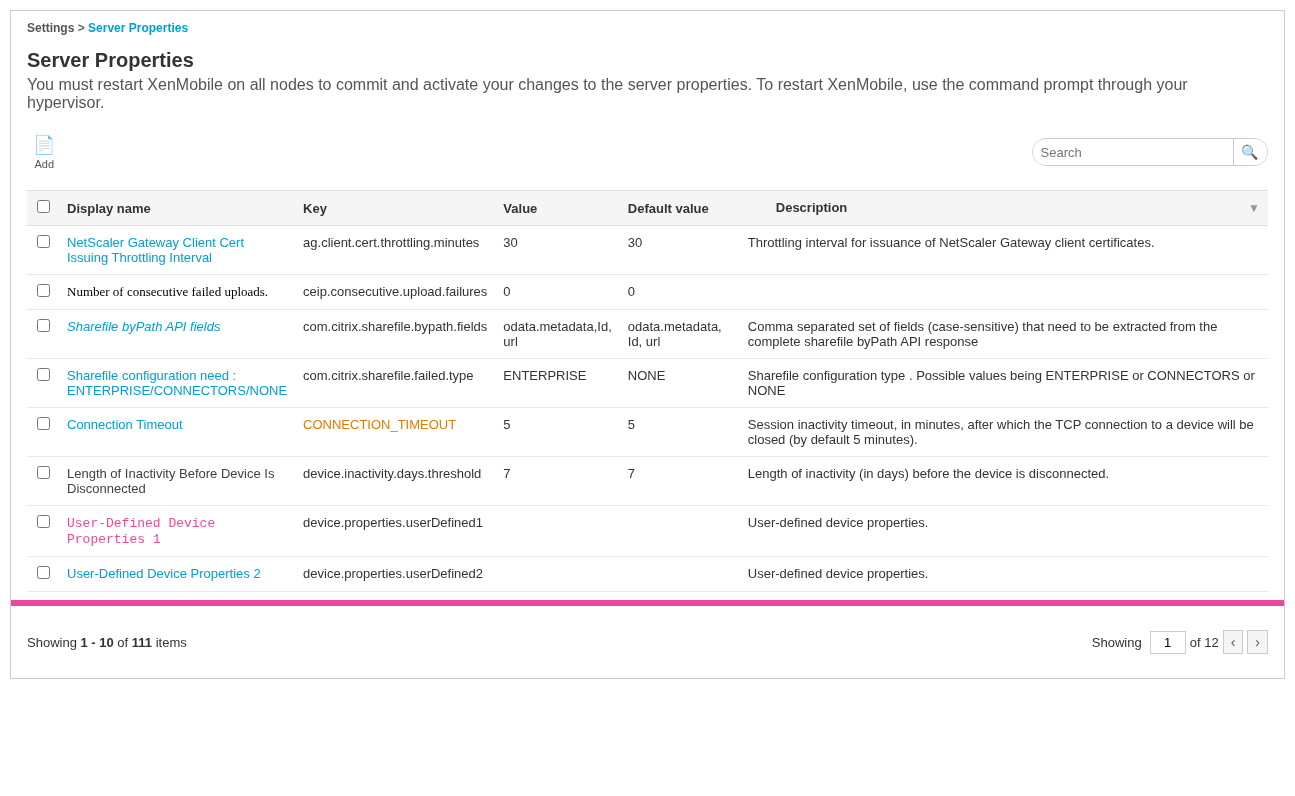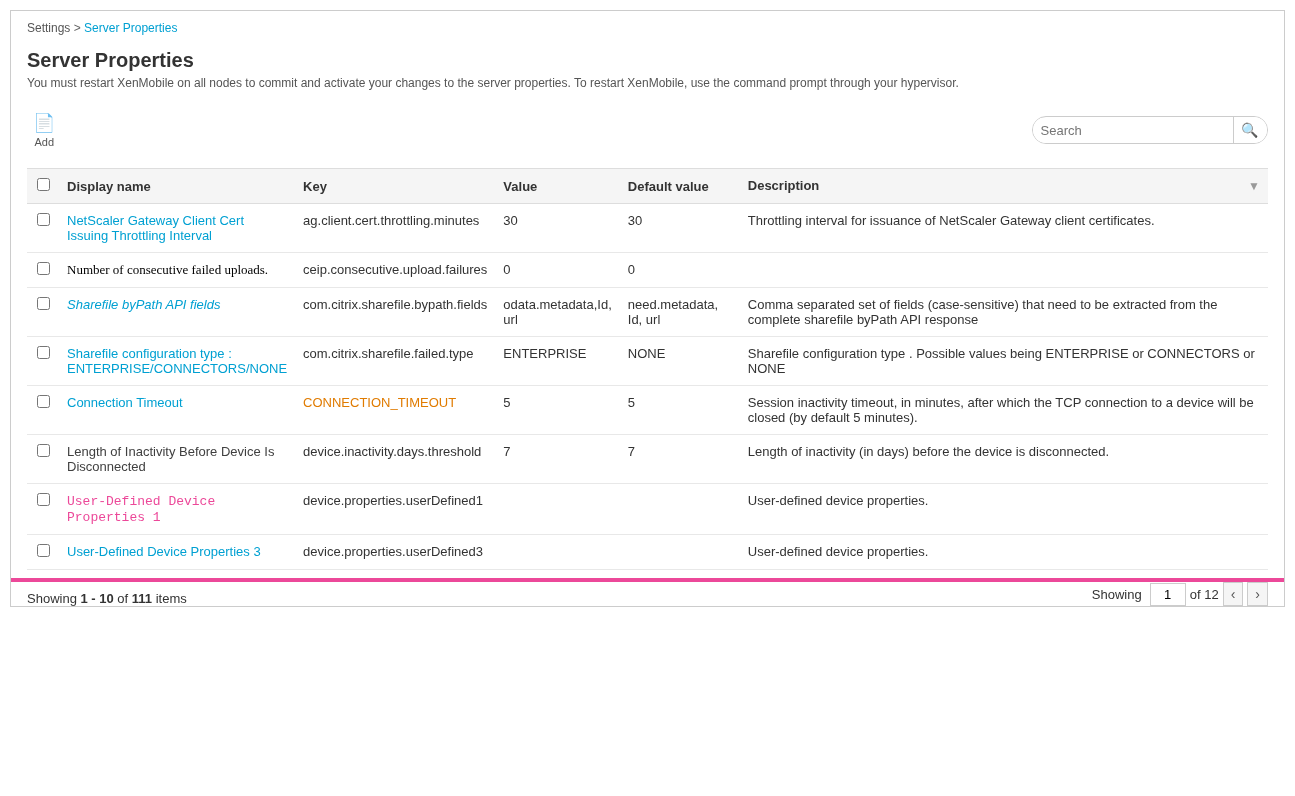--- a/index.html
+++ b/index.html
@@ -1,45 +1,45 @@
 <!DOCTYPE html>
 <html><head>
   <meta charset="utf-8">
   <style>
     * { box-sizing: border-box; margin: 0; padding: 0; }
     body { font-family: Arial, sans-serif; font-size: 13px; color: #333; background: #fff; }
     .outer { border: 1px solid #ccc; margin: 10px; padding: 0; }
-    .breadcrumb { padding: 10px 16px 6px; font-size: 12px; color: #666; }
+    .breadcrumb { padding: 10px 16px 6px; font-size: 12px; color: #666; font-weight: bold; }
     .breadcrumb a { color: #00a0d2; text-decoration: none; }
     .breadcrumb span { color: #666; }
     .page-header { padding: 8px 16px 4px; }
     .page-title { font-size: 20px; font-weight: bold; color: #333; margin-bottom: 4px; }
-    .page-subtitle { font-size: 12px; color: #555; margin-bottom: 10px; }
+    .page-subtitle { font-size: 16px; color: #555; margin-bottom: 10px; }
     .toolbar { display: flex; align-items: center; justify-content: space-between; padding: 4px 16px 8px; }
     .toolbar-left { display: flex; align-items: center; gap: 8px; }
     .add-btn { display: flex; flex-direction: column; align-items: center; cursor: pointer; color: #555; font-size: 11px; border: none; background: none; padding: 4px 6px; }
     .add-icon { font-size: 18px; margin-bottom: 2px; }
     .search-box { display: flex; align-items: center; border: 1px solid #ccc; border-radius: 14px; overflow: hidden; }
     .search-input { border: none; outline: none; padding: 5px 8px; font-size: 13px; width: 200px; color: #999; }
     .search-btn { background: #fff; border: none; border-left: 1px solid #ccc; padding: 5px 8px; cursor: pointer; color: #555; font-size: 14px; }
     .table-wrapper { padding: 8px 16px; }
     table { width: 100%; border-collapse: collapse; font-size: 13px; }
     thead tr { background: #f5f5f5; border-top: 1px solid #ddd; border-bottom: 1px solid #ddd; }
     thead th { padding: 9px 8px; text-align: left; font-weight: bold; color: #333; font-size: 13px; border-right: none; white-space: nowrap; }
-    thead th:last-child { display: flex; align-items: center; justify-content: space-between; }
+    thead th:last-child { display: flex; align-items: center; justify-content: space-between; margin-left: 28px; }
     tbody tr { border-bottom: 1px solid #e8e8e8; }
     tbody td { padding: 9px 8px; vertical-align: top; color: #333; }
     .col-check { width: 32px; text-align: center; }
     .col-display { width: 220px; }
     .col-key { width: 200px; }
     .col-value { width: 100px; }
     .col-default { width: 120px; }
     .col-desc { width: auto; }
     input[type="checkbox"] { cursor: pointer; }
-    .footer { display: flex; align-items: flex-end; justify-content: space-between; padding: 0 16px; border-top: 4px solid #ec4899; font-size: 13px; color: #333; }
+    .footer { display: flex; align-items: center; justify-content: space-between; padding: 24px 16px; border-top: 6px solid #ec4899; font-size: 13px; color: #333; }
     .footer-left { }
     .footer-left b { font-weight: bold; }
     .footer-right { display: flex; align-items: center; gap: 4px; }
     .page-label { margin-right: 4px; }
     .page-input { width: 36px; border: 1px solid #ccc; padding: 3px 5px; text-align: center; font-size: 13px; }
     .page-nav { border: 1px solid #ccc; background: #f5f5f5; padding: 3px 7px; cursor: pointer; font-size: 14px; color: #555; }
     .sort-icon { font-size: 12px; color: #999; margin-left: 4px; }
     .desc-col-header { display: flex; align-items: center; justify-content: space-between; width: 100%; }
   </style>
 </head>
@@ -105,26 +105,26 @@
             <td class="col-key">ceip.consecutive.upload.failures</td>
             <td class="col-value">0</td>
             <td class="col-default">0</td>
             <td class="col-desc"></td>
           </tr>
           <tr>
             <td class="col-check"><input type="checkbox" style=""></td>
             <td class="col-display"><a href="#" style="color: rgb(0, 160, 210); text-decoration: none; font-style: italic;">Sharefile byPath API fields</a></td>
             <td class="col-key">com.citrix.sharefile.bypath.fields</td>
             <td class="col-value">odata.metadata,Id, url</td>
-            <td class="col-default">need.metadata, Id, url</td>
+            <td class="col-default">odata.metadata, Id, url</td>
             <td class="col-desc">Comma separated set of fields (case-sensitive) that need to be extracted from the complete sharefile byPath API response</td>
           </tr>
           <tr>
             <td class="col-check"><input type="checkbox" style=""></td>
-            <td class="col-display"><a href="#" style="color: rgb(0, 160, 210); text-decoration: none;">Sharefile configuration type : ENTERPRISE/CONNECTORS/NONE</a></td>
+            <td class="col-display"><a href="#" style="color: rgb(0, 160, 210); text-decoration: none;">Sharefile configuration need : ENTERPRISE/CONNECTORS/NONE</a></td>
             <td class="col-key">com.citrix.sharefile.failed.type</td>
             <td class="col-value">ENTERPRISE</td>
             <td class="col-default">NONE</td>
             <td class="col-desc">Sharefile configuration type . Possible values being ENTERPRISE or CONNECTORS or NONE</td>
           </tr>
           <tr>
             <td class="col-check"><input type="checkbox" style=""></td>
             <td class="col-display"><a href="#" style="color: rgb(0, 160, 210); text-decoration: none;">Connection Timeout</a></td>
             <td class="col-key" style="color: rgb(224, 123, 0);">CONNECTION_TIMEOUT</td>
             <td class="col-value">5</td>
@@ -142,22 +142,22 @@
           <tr>
             <td class="col-check"><input type="checkbox" style=""></td>
             <td class="col-display"><a href="#" style="color: #ec4899; text-decoration: none; font-family: Liberation Mono, monospace;">User-Defined Device Properties 1</a></td>
             <td class="col-key">device.properties.userDefined1</td>
             <td class="col-value"></td>
             <td class="col-default"></td>
             <td class="col-desc">User-defined device properties.</td>
           </tr>
           <tr>
             <td class="col-check"><input type="checkbox" style=""></td>
-            <td class="col-display"><a href="#" style="color: rgb(0, 160, 210); text-decoration: none;">User-Defined Device Properties 3</a></td>
-            <td class="col-key">device.properties.userDefined3</td>
+            <td class="col-display"><a href="#" style="color: rgb(0, 160, 210); text-decoration: none;">User-Defined Device Properties 2</a></td>
+            <td class="col-key">device.properties.userDefined2</td>
             <td class="col-value"></td>
             <td class="col-default"></td>
             <td class="col-desc">User-defined device properties.</td>
           </tr>
         </tbody>
     </table>
   </div>
 
   <div class="footer">
     <div class="footer-left">

